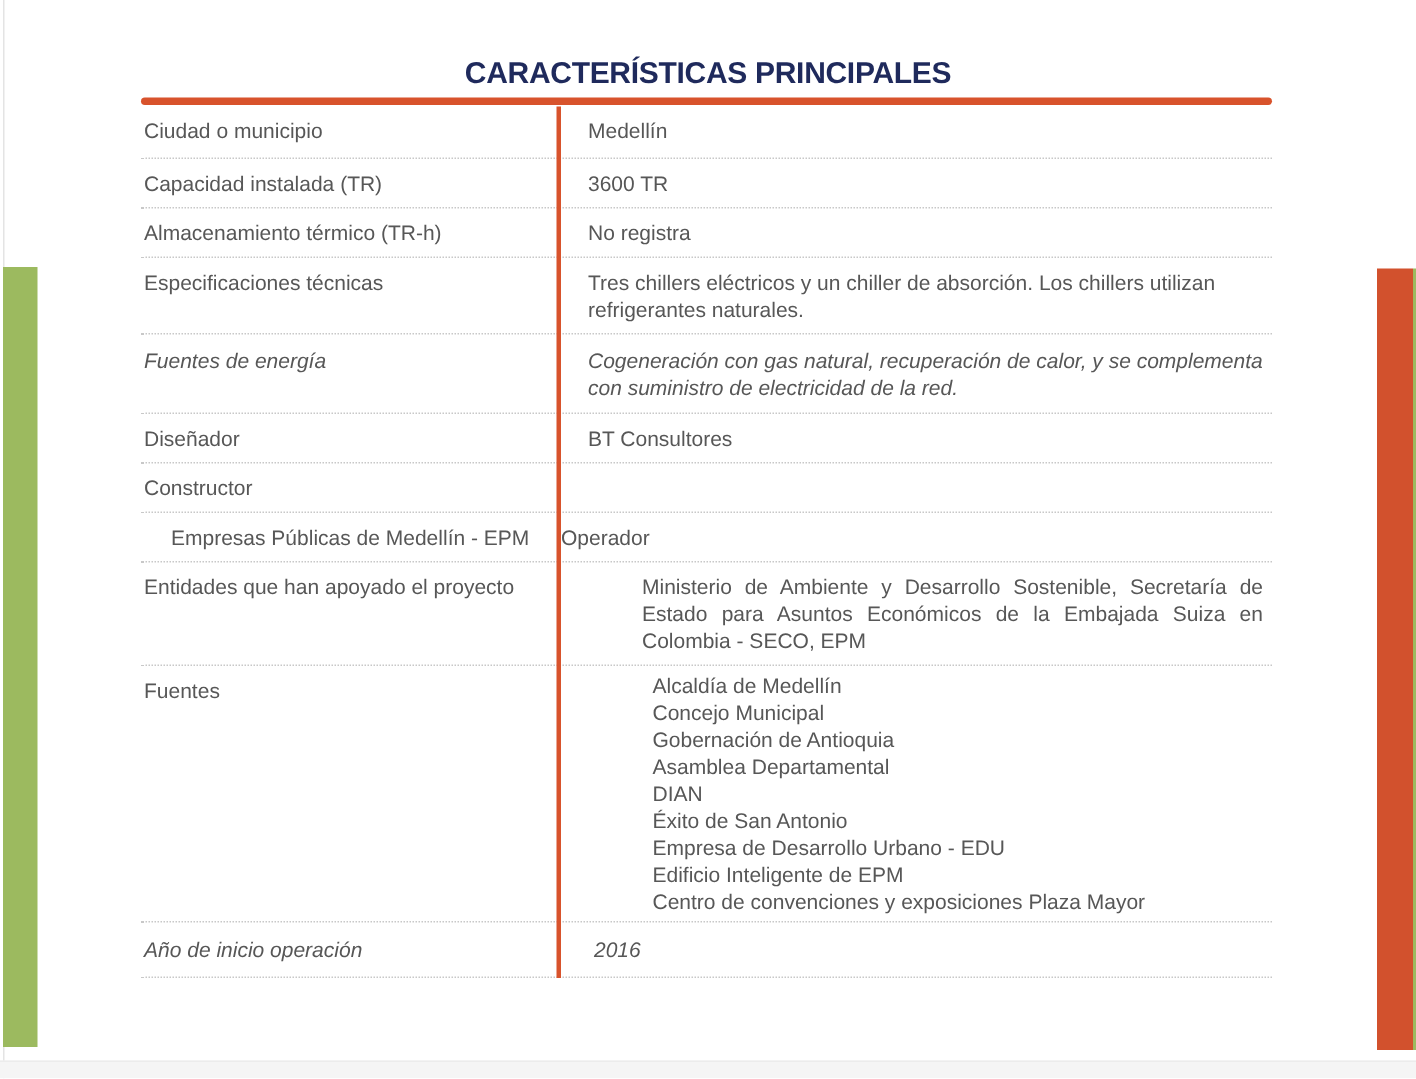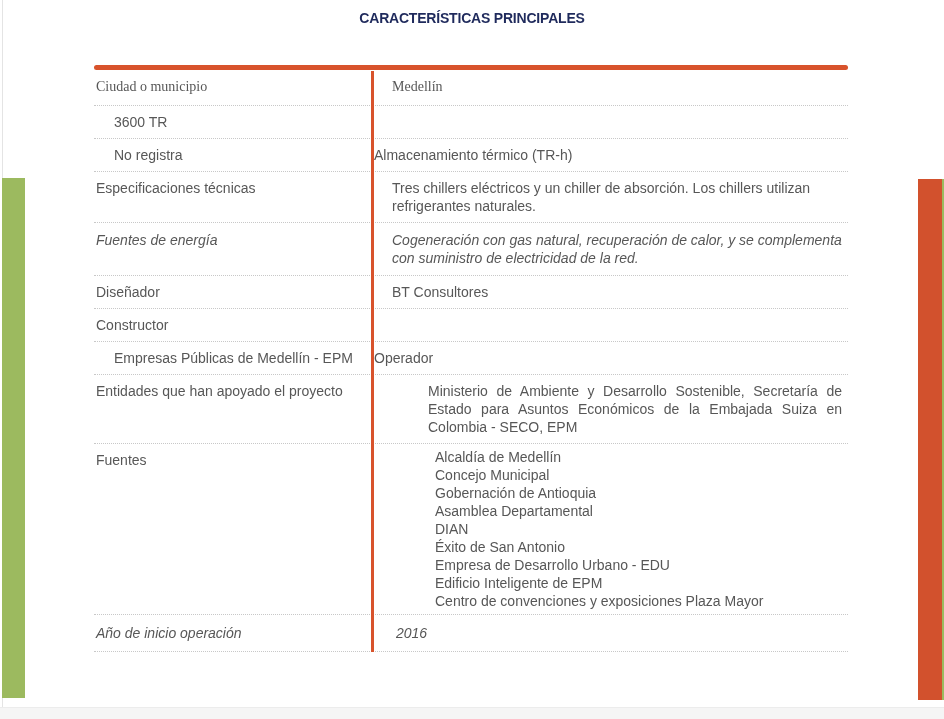--- a/index.html
+++ b/index.html
@@ -39,23 +39,23 @@
     background: #d2512d;
   }
   .bar-green-right-thin {
     position: absolute;
     left: 942px; top: 179px; width: 2px; height: 521px;
     background: #9cba5f;
   }
 
   .page-title {
     position: absolute;
-    left: 0; right: 0; top: 10px;
+    left: 0; right: 0; top: 38px;
     text-align: center;
-    font-size: 14px;
+    font-size: 20px;
     font-weight: bold;
     letter-spacing: -0.2px;
     color: #1f2a5c;
   }
 
   .content {
     position: absolute;
     left: 94px; top: 65px;
     width: 754px;
   }
@@ -80,21 +80,21 @@
     display: grid;
     grid-template-columns: 278px 1fr;
     border-bottom: 1px dotted #c8c8c8;
     color: #575757;
     font-size: 14px;
     line-height: 18px;
   }
   .cell { padding: 7px 6px 7px 2px; }
   .cell.label { padding-right: 18px; }
   .cell.value { padding-left: 20px; }
-  .row.r0 .cell { padding-bottom: 9px; font-family: Liberation Serif, serif; }
+  .row.r0 .cell { padding-bottom: 9px; }
   .row.r4 .cell { padding-top: 8px; padding-bottom: 8px; font-style: italic; }
   .row.r9 .cell.value { padding-left: 20px; padding-top: 4px; padding-bottom: 4px; margin-left: 43px; }
   .row.r10 .cell { padding-top: 9px; padding-bottom: 9px; font-style: italic; }
   .row.r10 .cell.value { padding-left: 24px; }
   .cell.value.justify { text-align: justify; margin-left: 36px; }
   .cell.value.multiline { white-space: pre-line; }
 </style>
 </head>
 <body>
 
@@ -114,26 +114,27 @@
 
     <div class="char-table">
       <div class="col-divider"></div>
 
       <div class="row r0">
         <div class="cell label">Ciudad o municipio</div>
         <div class="cell value">Medellín</div>
       </div>
 
       <div class="row r1">
+        <div class="cell label">Capacidad instalada (TR)</div>
         <div class="cell value">3600 TR</div>
       </div>
 
       <div class="row r2">
+        <div class="cell label">Almacenamiento térmico (TR-h)</div>
         <div class="cell value">No registra</div>
-        <div class="cell label">Almacenamiento térmico (TR-h)</div>
       </div>
 
       <div class="row r3">
         <div class="cell label">Especificaciones técnicas</div>
         <div class="cell value">Tres chillers eléctricos y un chiller de absorción.  Los chillers utilizan refrigerantes naturales.</div>
       </div>
 
       <div class="row r4">
         <div class="cell label">Fuentes de energía</div>
         <div class="cell value">Cogeneración con gas natural, recuperación de calor, y se complementa con suministro de electricidad de la red.</div>

